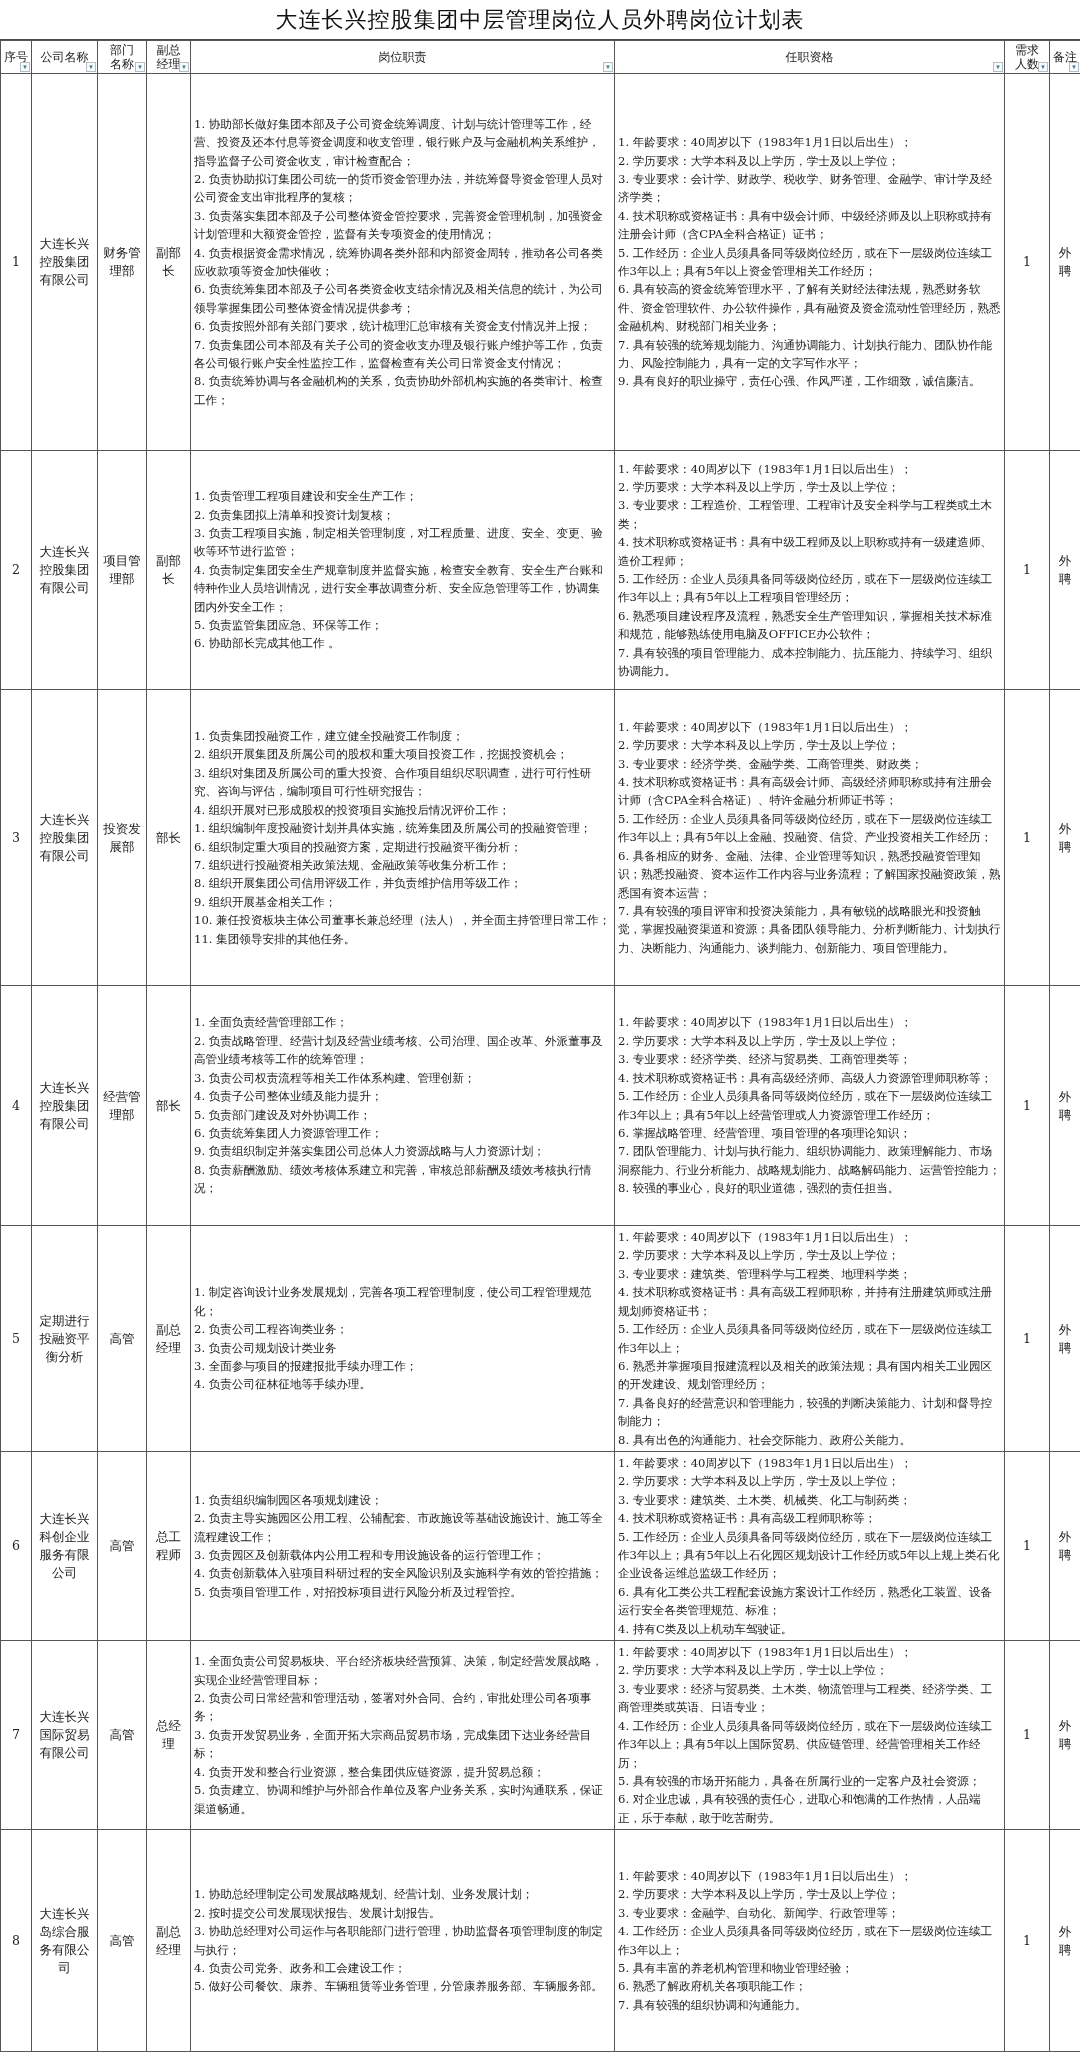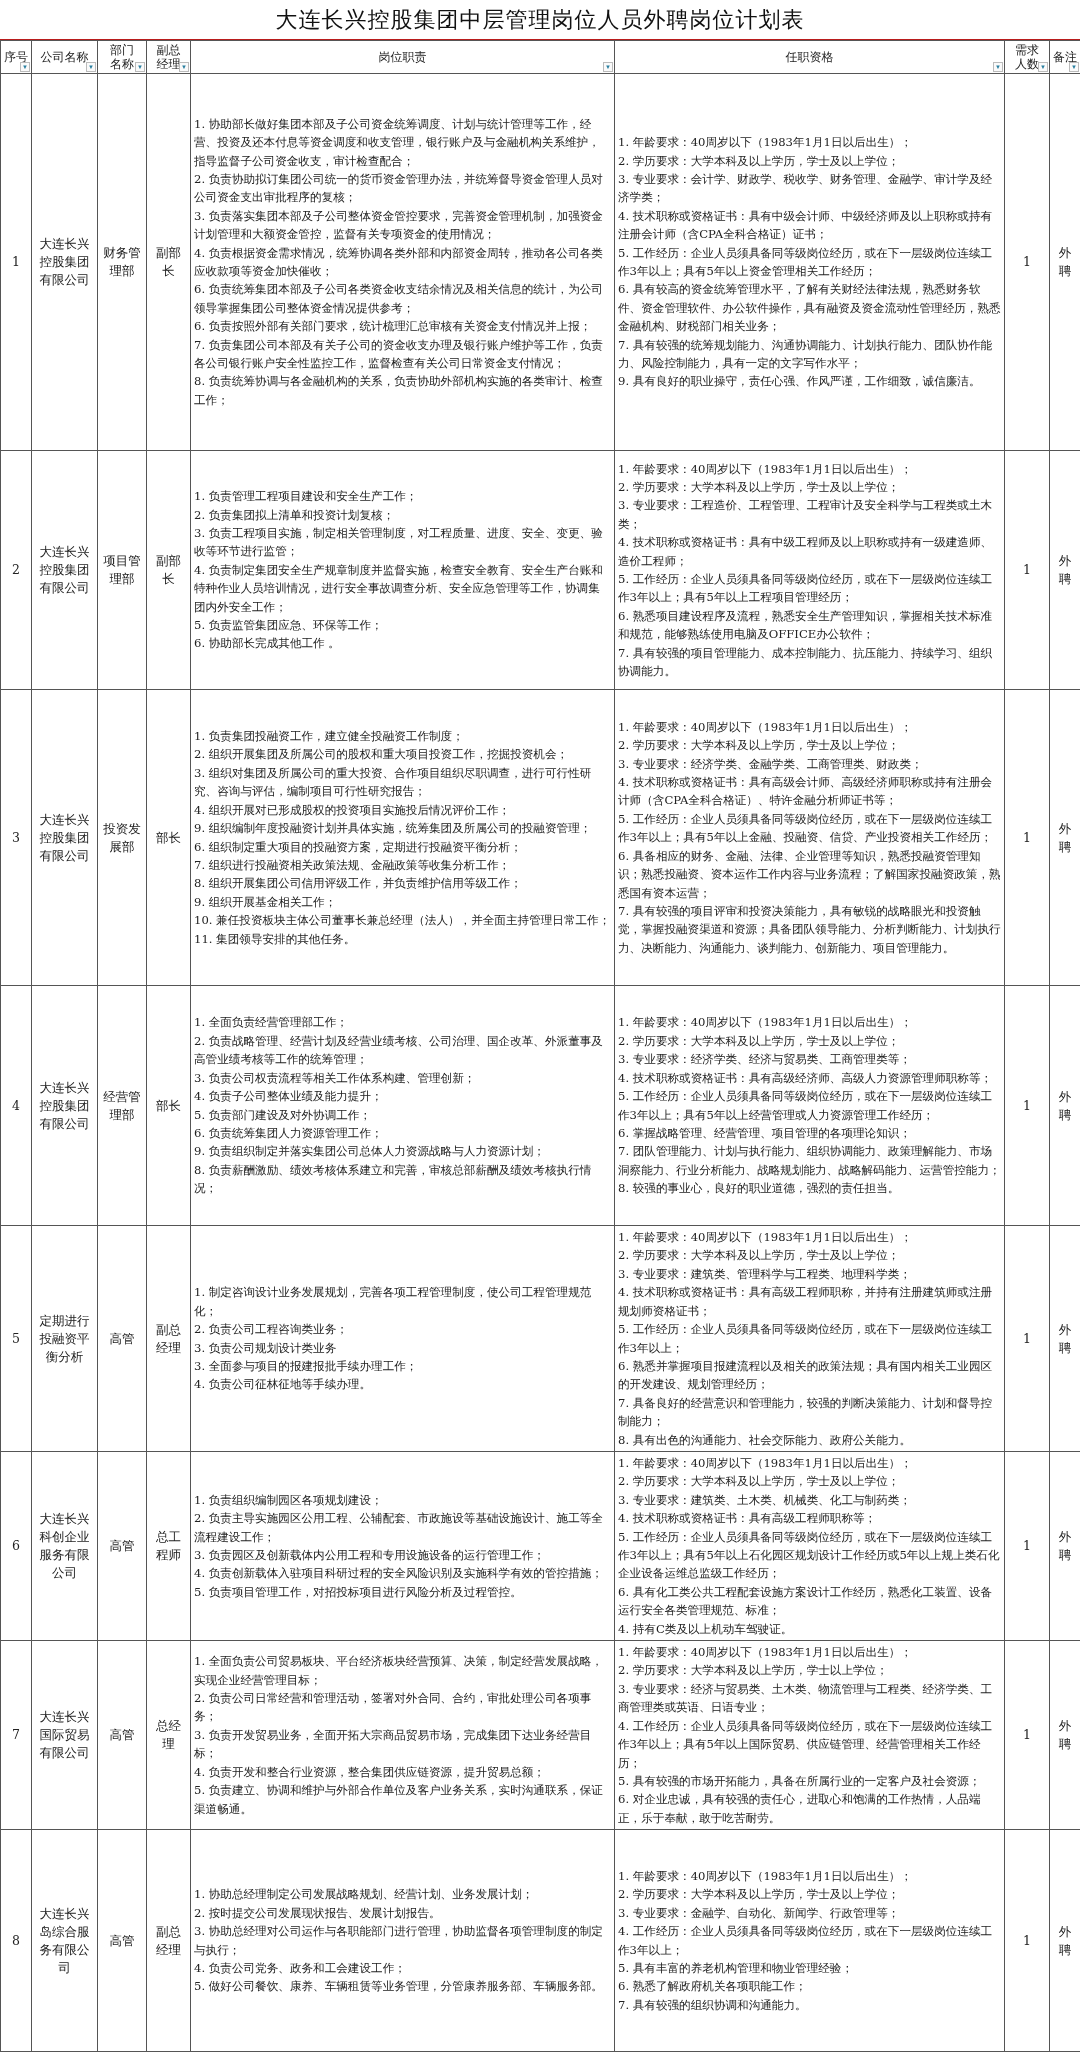--- a/index.html
+++ b/index.html
@@ -112,21 +112,21 @@
     <tr class="row3">
       <td class="c">3</td>
       <td class="c">大连长兴控股集团有限公司</td>
       <td class="c">投资发展部</td>
       <td class="c">部长</td>
       <td class="txt">
         <div>1. 负责集团投融资工作，建立健全投融资工作制度；</div>
         <div>2. 组织开展集团及所属公司的股权和重大项目投资工作，挖掘投资机会；</div>
         <div>3. 组织对集团及所属公司的重大投资、合作项目组织尽职调查，进行可行性研究、咨询与评估，编制项目可行性研究报告；</div>
         <div>4. 组织开展对已形成股权的投资项目实施投后情况评价工作；</div>
-        <div>9. 组织编制年度投融资计划并具体实施，统筹集团及所属公司的投融资管理；</div>
+        <div>1. 组织编制年度投融资计划并具体实施，统筹集团及所属公司的投融资管理；</div>
         <div>6. 组织制定重大项目的投融资方案，定期进行投融资平衡分析；</div>
         <div>7. 组织进行投融资相关政策法规、金融政策等收集分析工作；</div>
         <div>8. 组织开展集团公司信用评级工作，并负责维护信用等级工作；</div>
         <div>9. 组织开展基金相关工作；</div>
         <div>10. 兼任投资板块主体公司董事长兼总经理（法人），并全面主持管理日常工作；</div>
         <div>11. 集团领导安排的其他任务。</div>
       </td>
       <td class="txt">
         <div>1. 年龄要求：40周岁以下（1983年1月1日以后出生）；</div>
         <div>2. 学历要求：大学本科及以上学历，学士及以上学位；</div>

